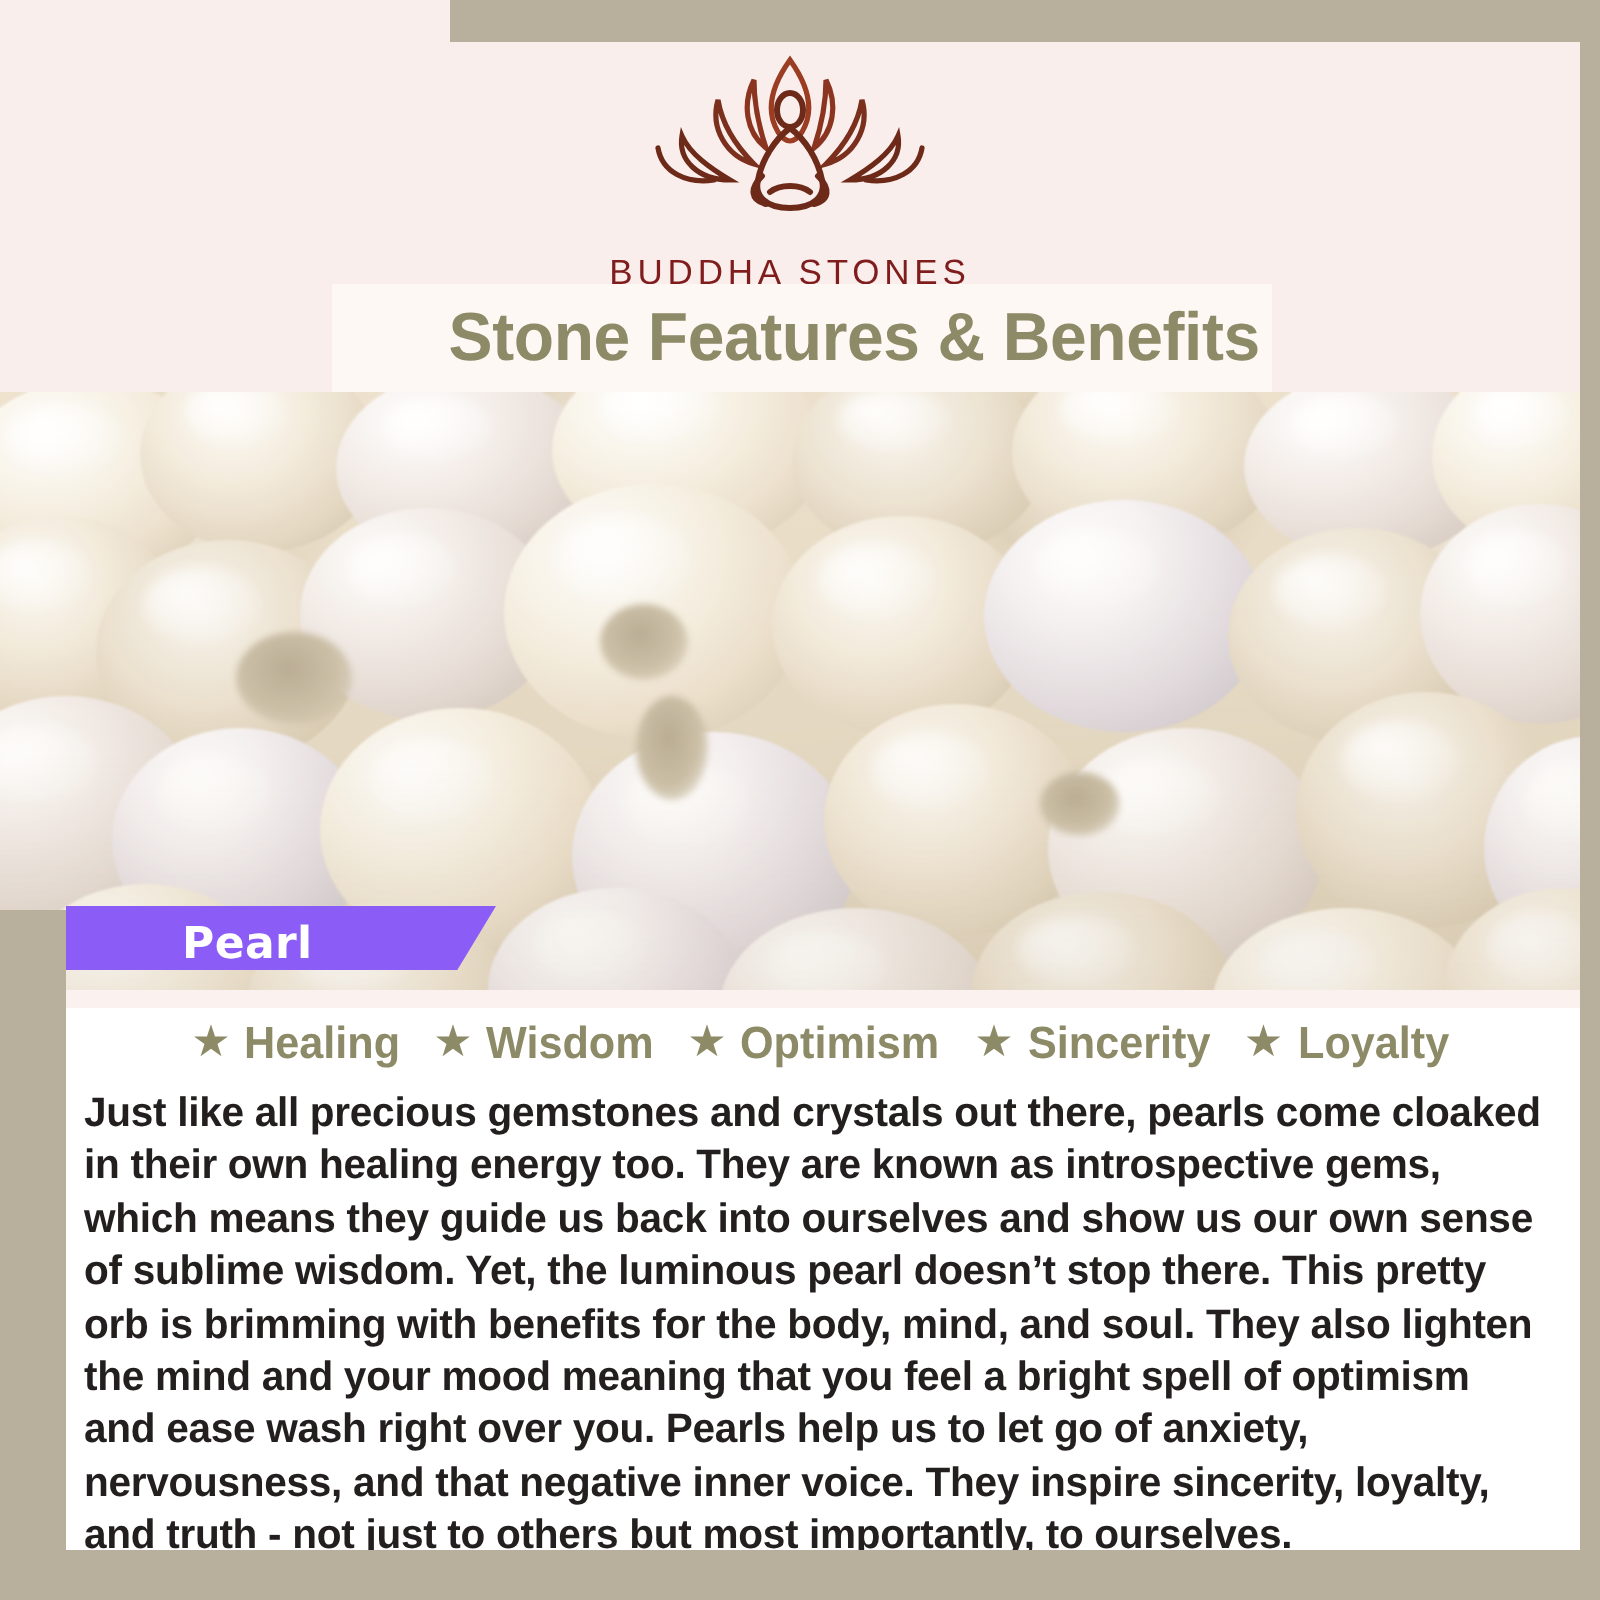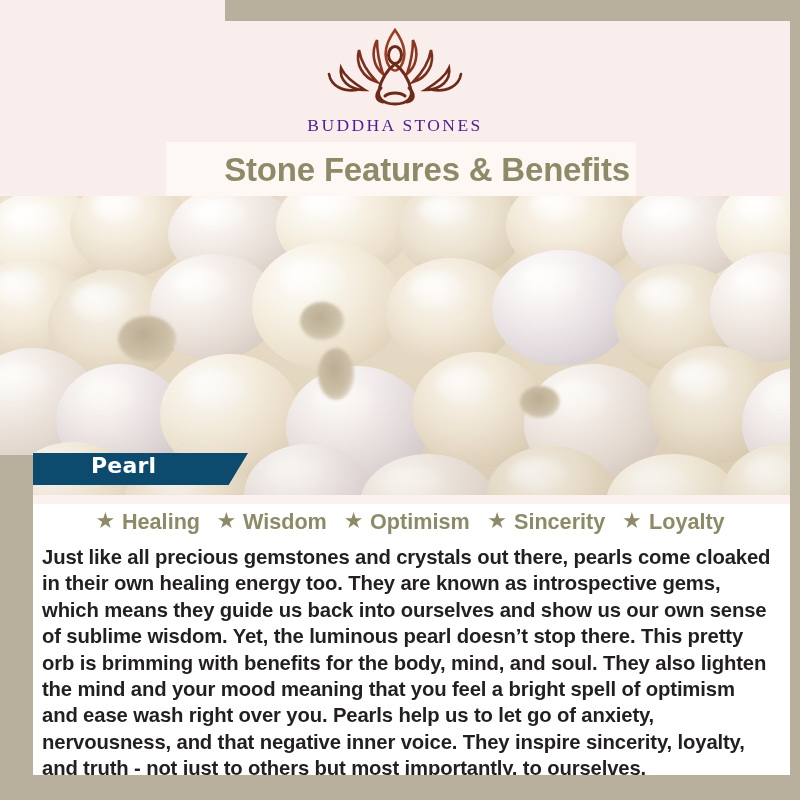--- a/index.html
+++ b/index.html
@@ -41,25 +41,25 @@
   
   .logo-wrap {
     position:absolute;
     left:0; top:22px;
     width:790px;
     display:flex; flex-direction:column;
     align-items:center;
   }
   .logo-mark { width:180px; height:92px; display:block; }
   .logo-word {
-    margin-top:1px;
-    font-family:Liberation Serif, serif;
+    margin-top:12px;
+    font-family:Liberation Sans, sans-serif;
     font-size:17.5px;
     letter-spacing:2.4px;
-    color:#4c1d95;
+    color:#7f1d1d;
     font-weight:400;
   }
 
   
   .title-plate {
     position:absolute;
     left:166px; top:142px;
     width:470px; height:54px;
     background:#fdf8f4;
     display:flex; align-items:center; justify-content:flex-end;
@@ -126,23 +126,23 @@
     position:absolute; inset:0;
     backdrop-filter:blur(0.6px);
     background:linear-gradient(180deg, rgba(255,250,240,0.10) 0%, rgba(230,215,190,0.10) 60%, rgba(205,190,165,0.22) 100%);
   }
 
   
   .name-banner {
     position:absolute;
     left:33px; top:453px;
     width:215px; height:32px;
-    background:#0c4a6e;
+    background:#8b5cf6;
     clip-path: polygon(0 0, 100% 0, 91% 100%, 0 100%);
-    display:flex; align-items:flex-start;
+    display:flex; align-items:flex-end;
   }
   .name-text {
     margin-left:58px;
     color:#ffffff;
     font-size:22px;
     font-weight:bold;
     font-family:"DejaVu Sans", sans-serif;
     letter-spacing:0.2px;
   }
 

